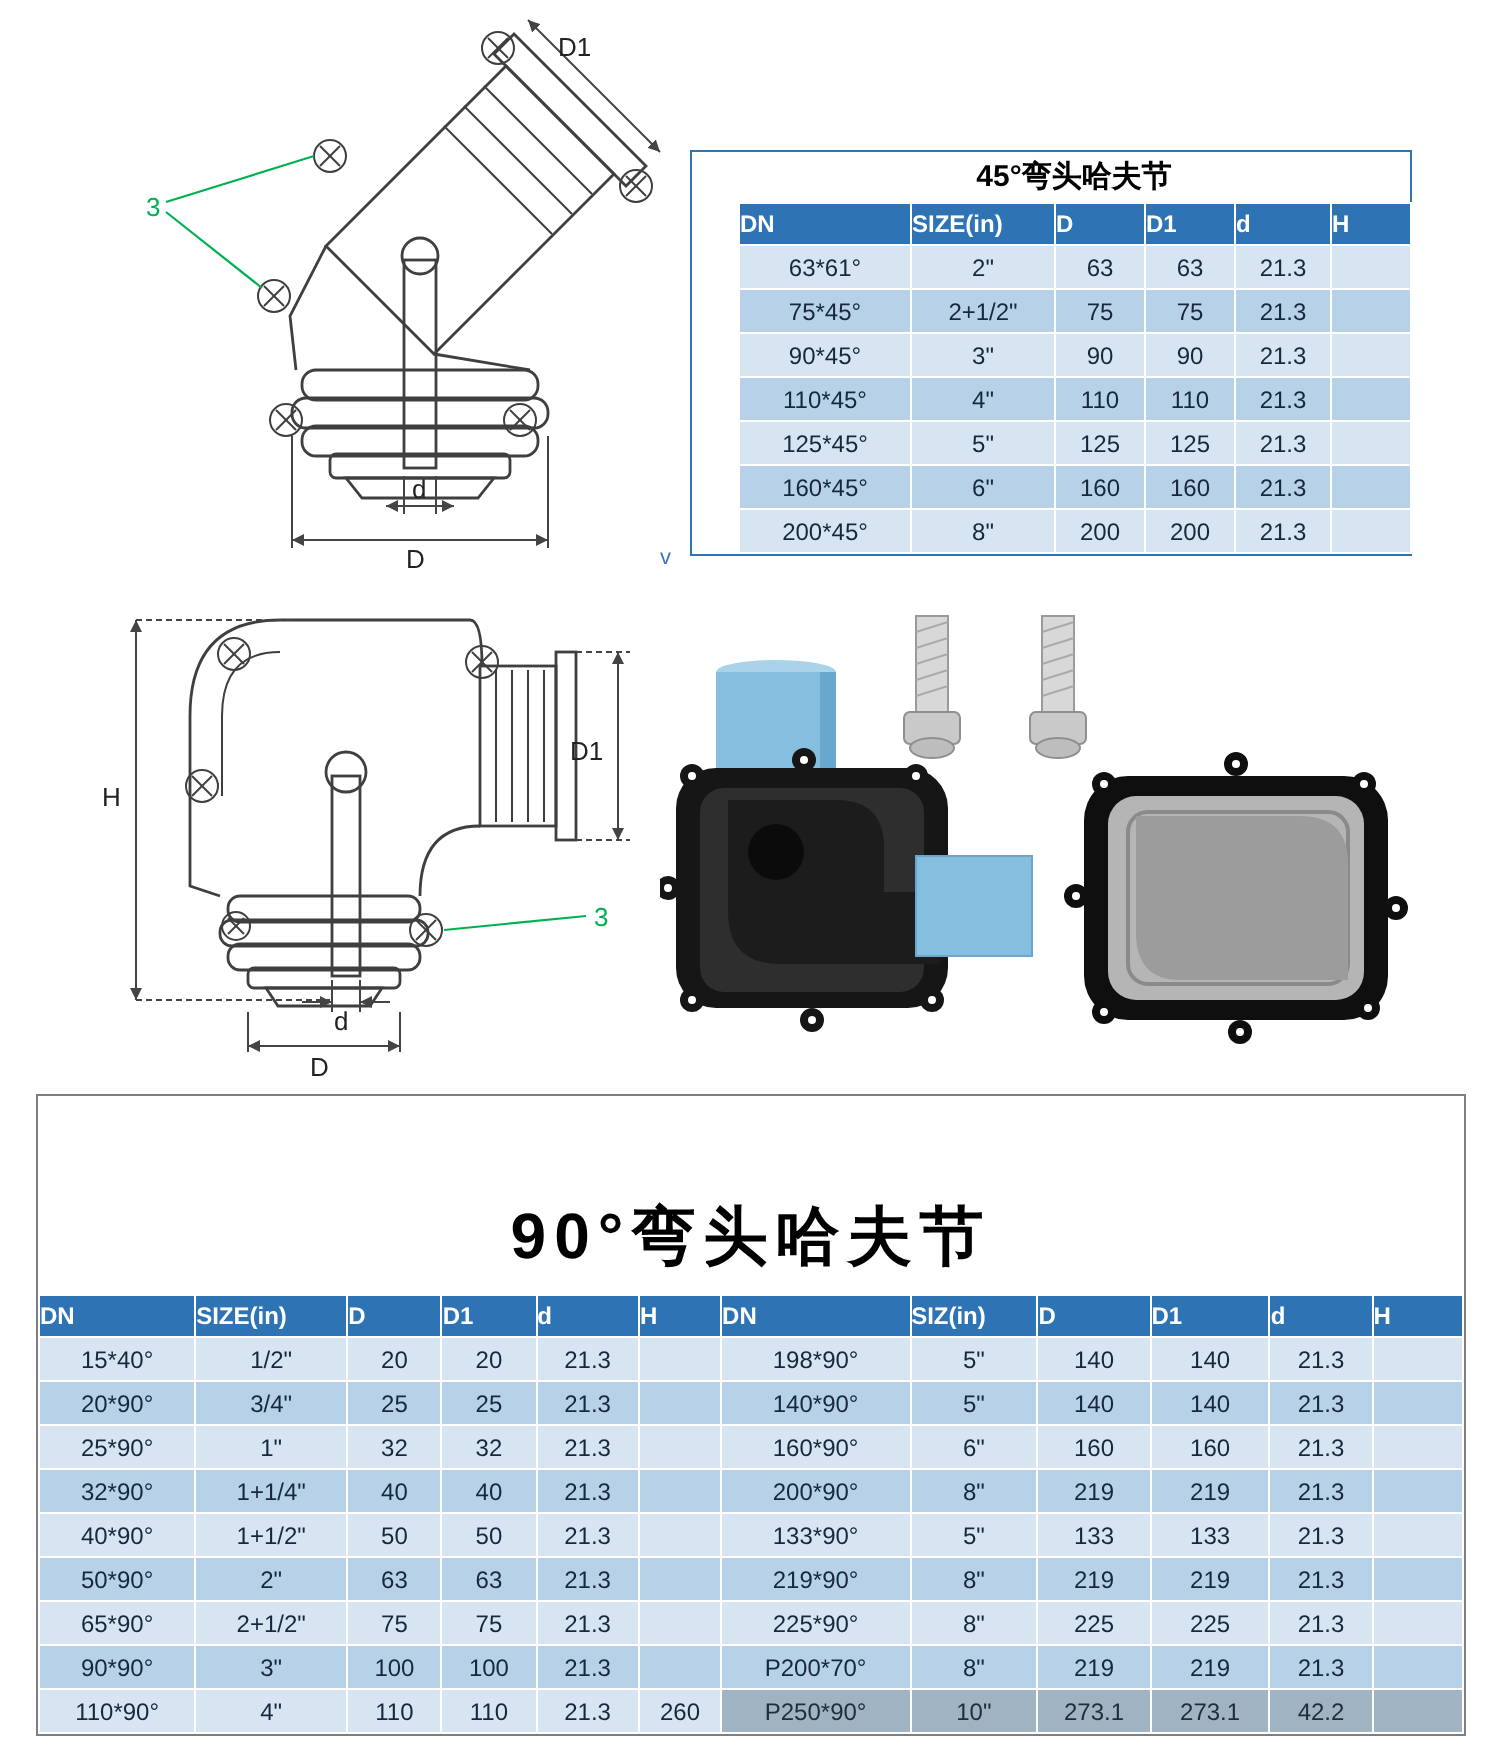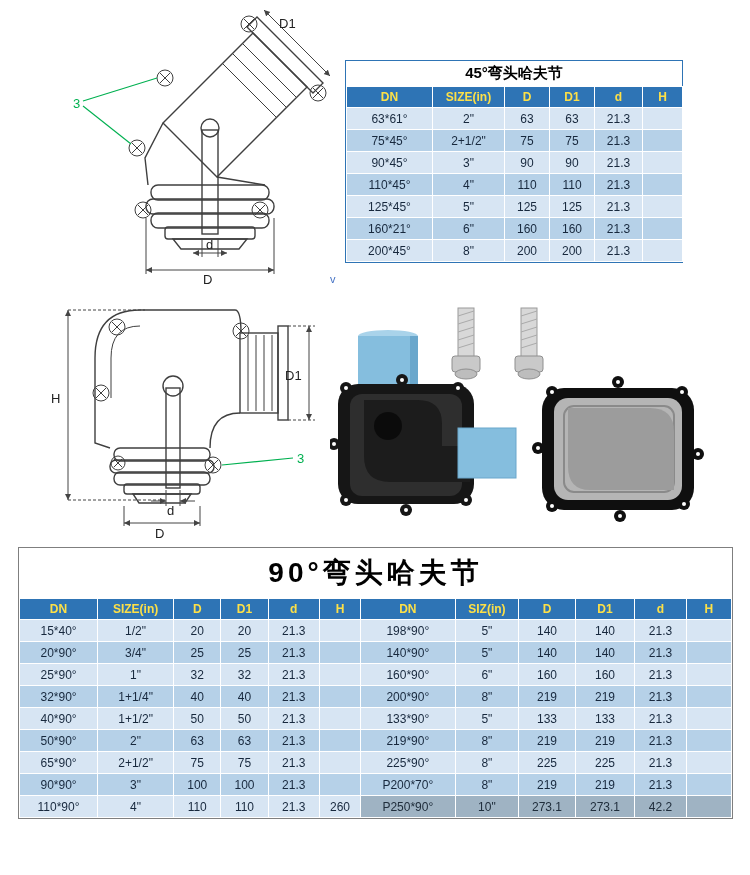--- a/index.html
+++ b/index.html
@@ -1,30 +1,30 @@
 <!DOCTYPE html>
 <html><head>
 <meta charset="utf-8">
 <style>
   html,body { margin:0; padding:0; background:#fff; }
   .page { position:relative; width:750px; height:875px; background:#ffffff;
           font-family:"Liberation Sans", sans-serif; overflow:hidden; }
 
   
   .tbl-wrap { position:absolute; background:#fff; }
-  .t45 { left:345px; top:60px; width:336px; border:1px solid #2e74b5; }
+  .t45 { left:345px; top:75px; width:336px; border:1px solid #2e74b5;padding-left:23px; }
   .t90 { left:18px;  top:547px; width:713px; border:1px solid #7f7f7f; }
 
   .tbl-title { text-align:center; font-weight:bold; color:#000; background:#fff; }
   .t45 .tbl-title { font-size:15px; padding:3px 0; }
-  .t90 .tbl-title { font-size:28px; padding:6px 0; letter-spacing:4px; }
+  .t90 .tbl-title { font-size:32px; padding:6px 0; letter-spacing:4px;margin-top:43px; }
 
   table { border-collapse:collapse; width:100%; table-layout:fixed; }
-  th { background:#2e74b5; color:#fde047; font-weight:bold; font-size:12px;
-       padding:3px 0; border:1px solid #fff; text-align:center; }
+  th { background:#2e74b5; color:#ffffff; font-weight:bold; font-size:12px;
+       padding:3px 0; border:1px solid #fff; text-align:left; }
   td { font-size:12px; color:#17283d; text-align:center; padding:2px 0;
        border:1px solid #fff; height:17px; overflow:hidden; white-space:nowrap; }
   tbody tr:nth-child(odd)  td { background:#d7e5f3; }
   tbody tr:nth-child(even) td { background:#b6d1e8; }
 
   
   .t90 tbody tr:nth-child(9)  td:nth-child(n+7),
   .t90 tbody tr:nth-child(10) td:nth-child(n+7) { background:#9fb3c3; color:#202e3c; }
 
   
@@ -332,21 +332,21 @@
           </tr>
           <tr>
             <td>125*45°</td>
             <td>5"</td>
             <td>125</td>
             <td>125</td>
             <td>21.3</td>
             <td></td>
           </tr>
           <tr>
-            <td>160*21°</td>
+            <td>160*45°</td>
             <td>6"</td>
             <td>160</td>
             <td>160</td>
             <td>21.3</td>
             <td></td>
           </tr>
           <tr>
             <td>200*45°</td>
             <td>8"</td>
             <td>200</td>

